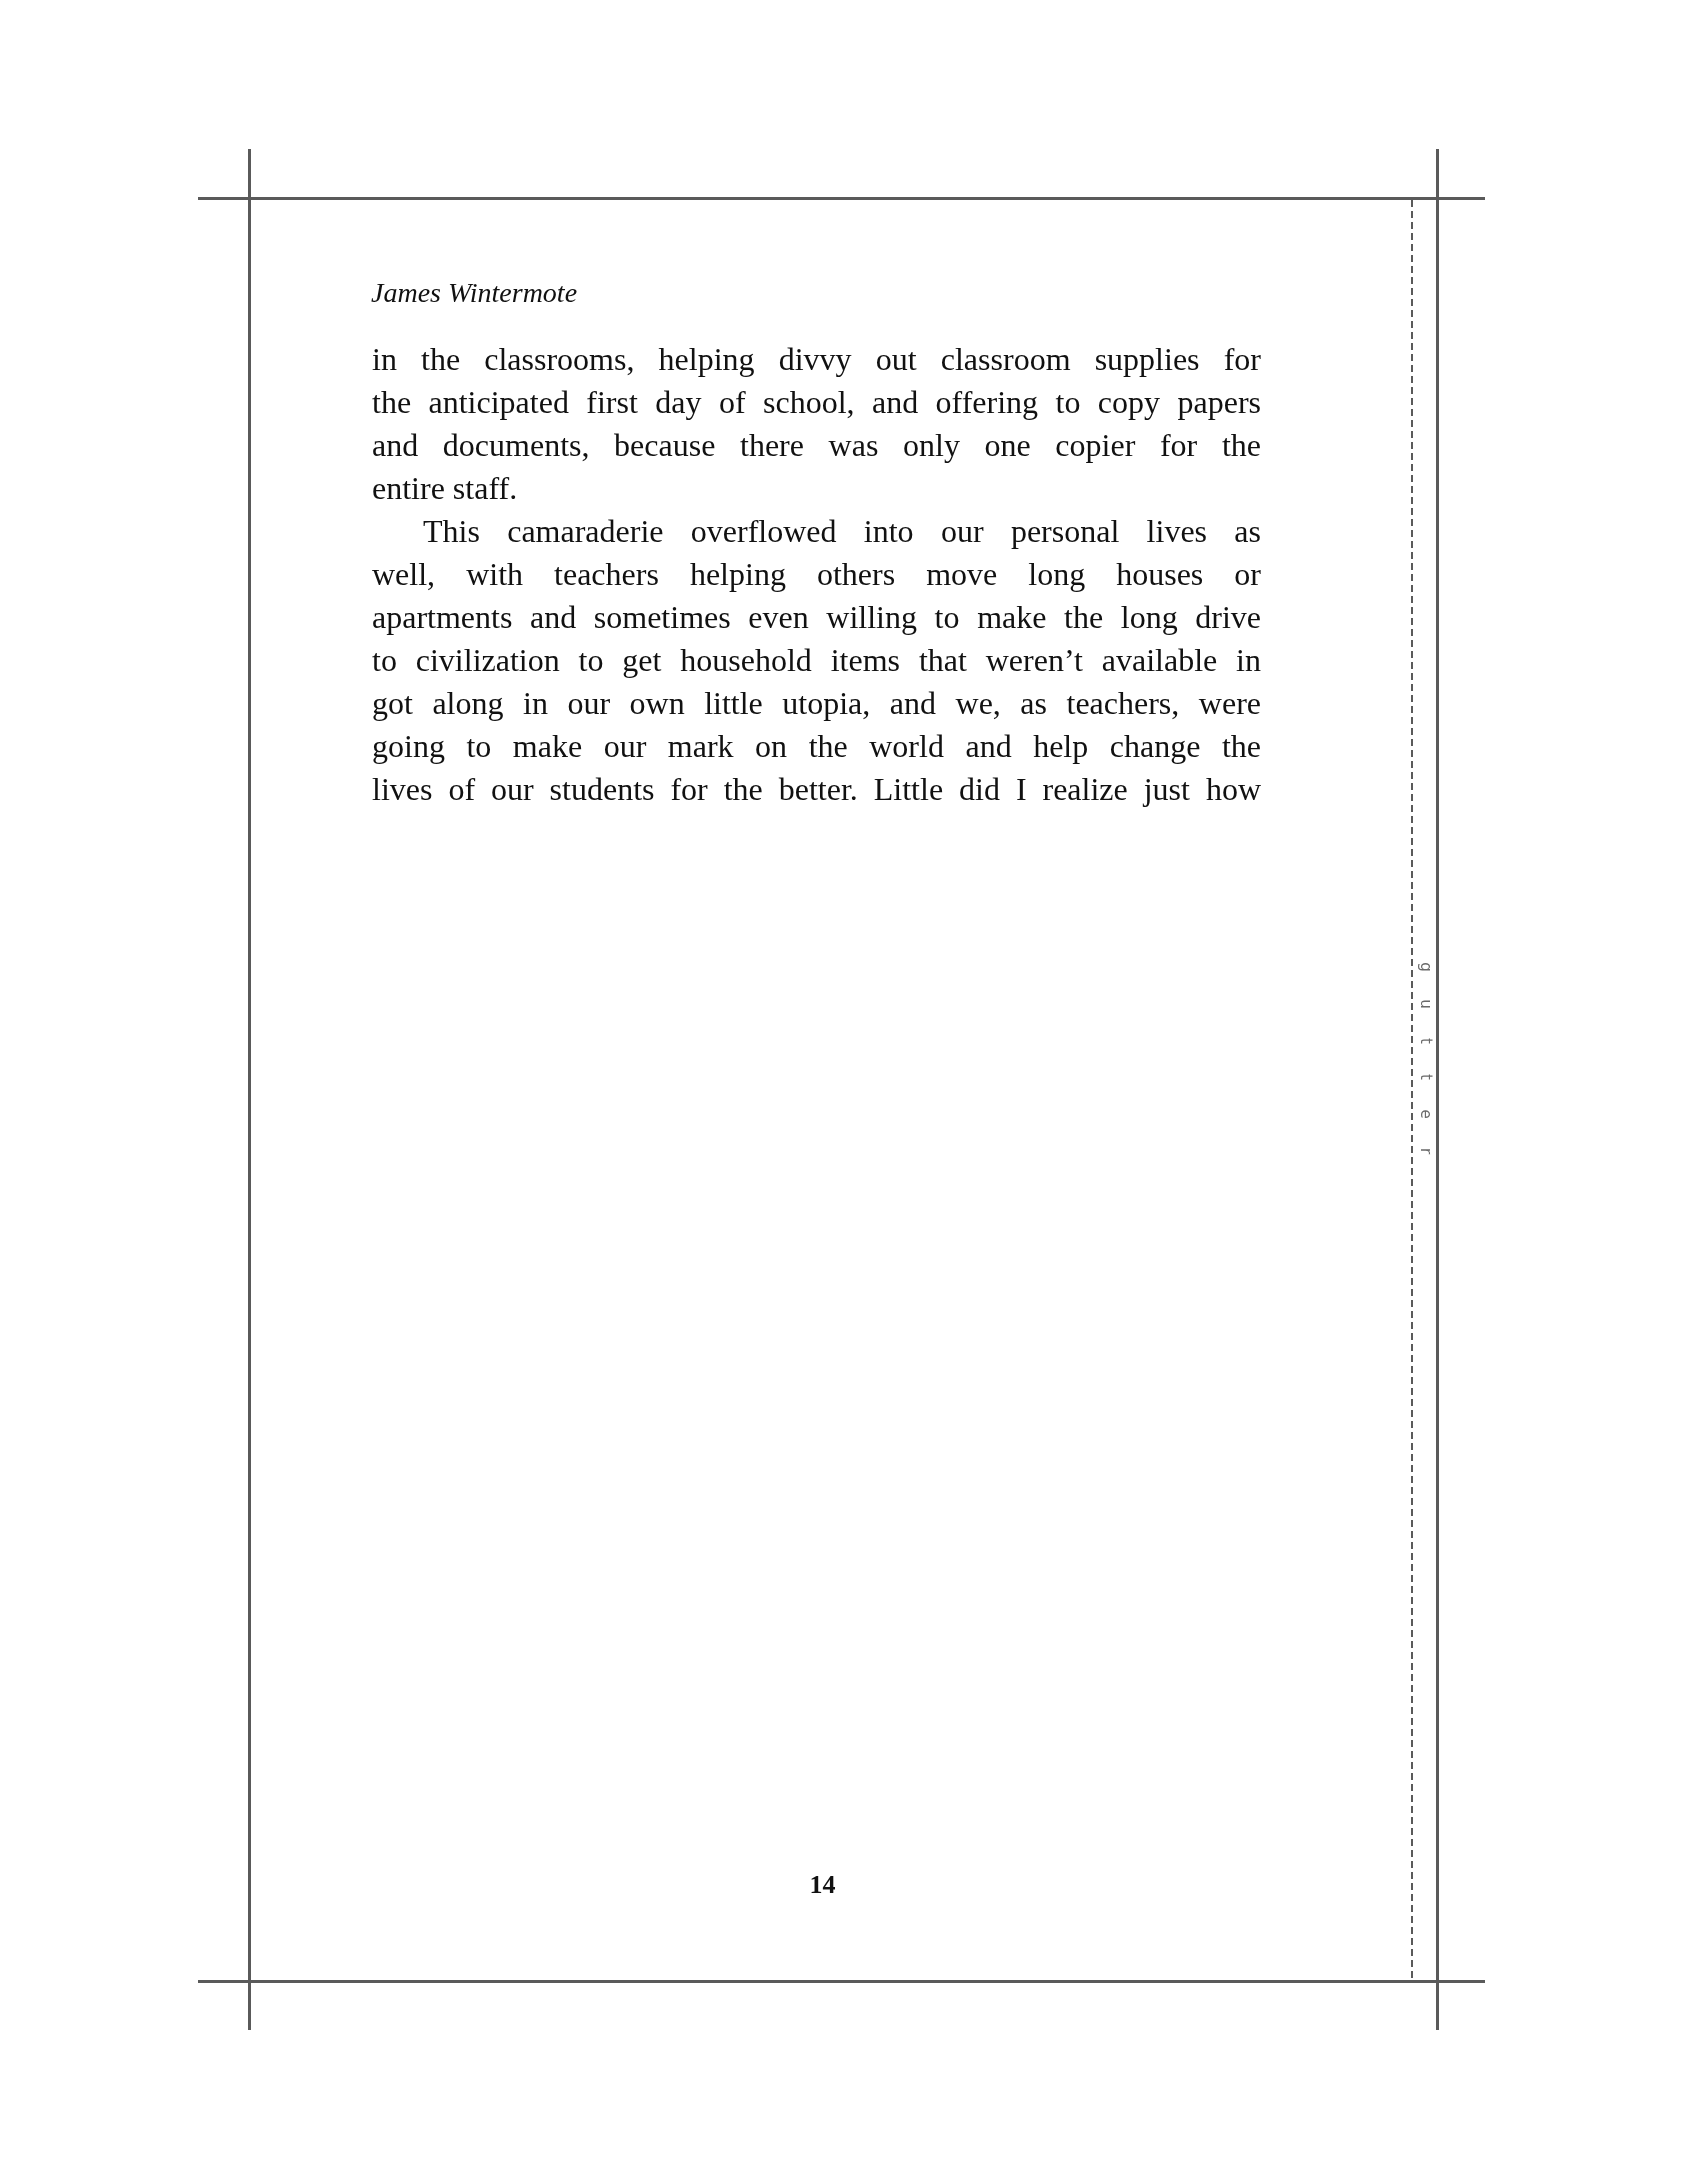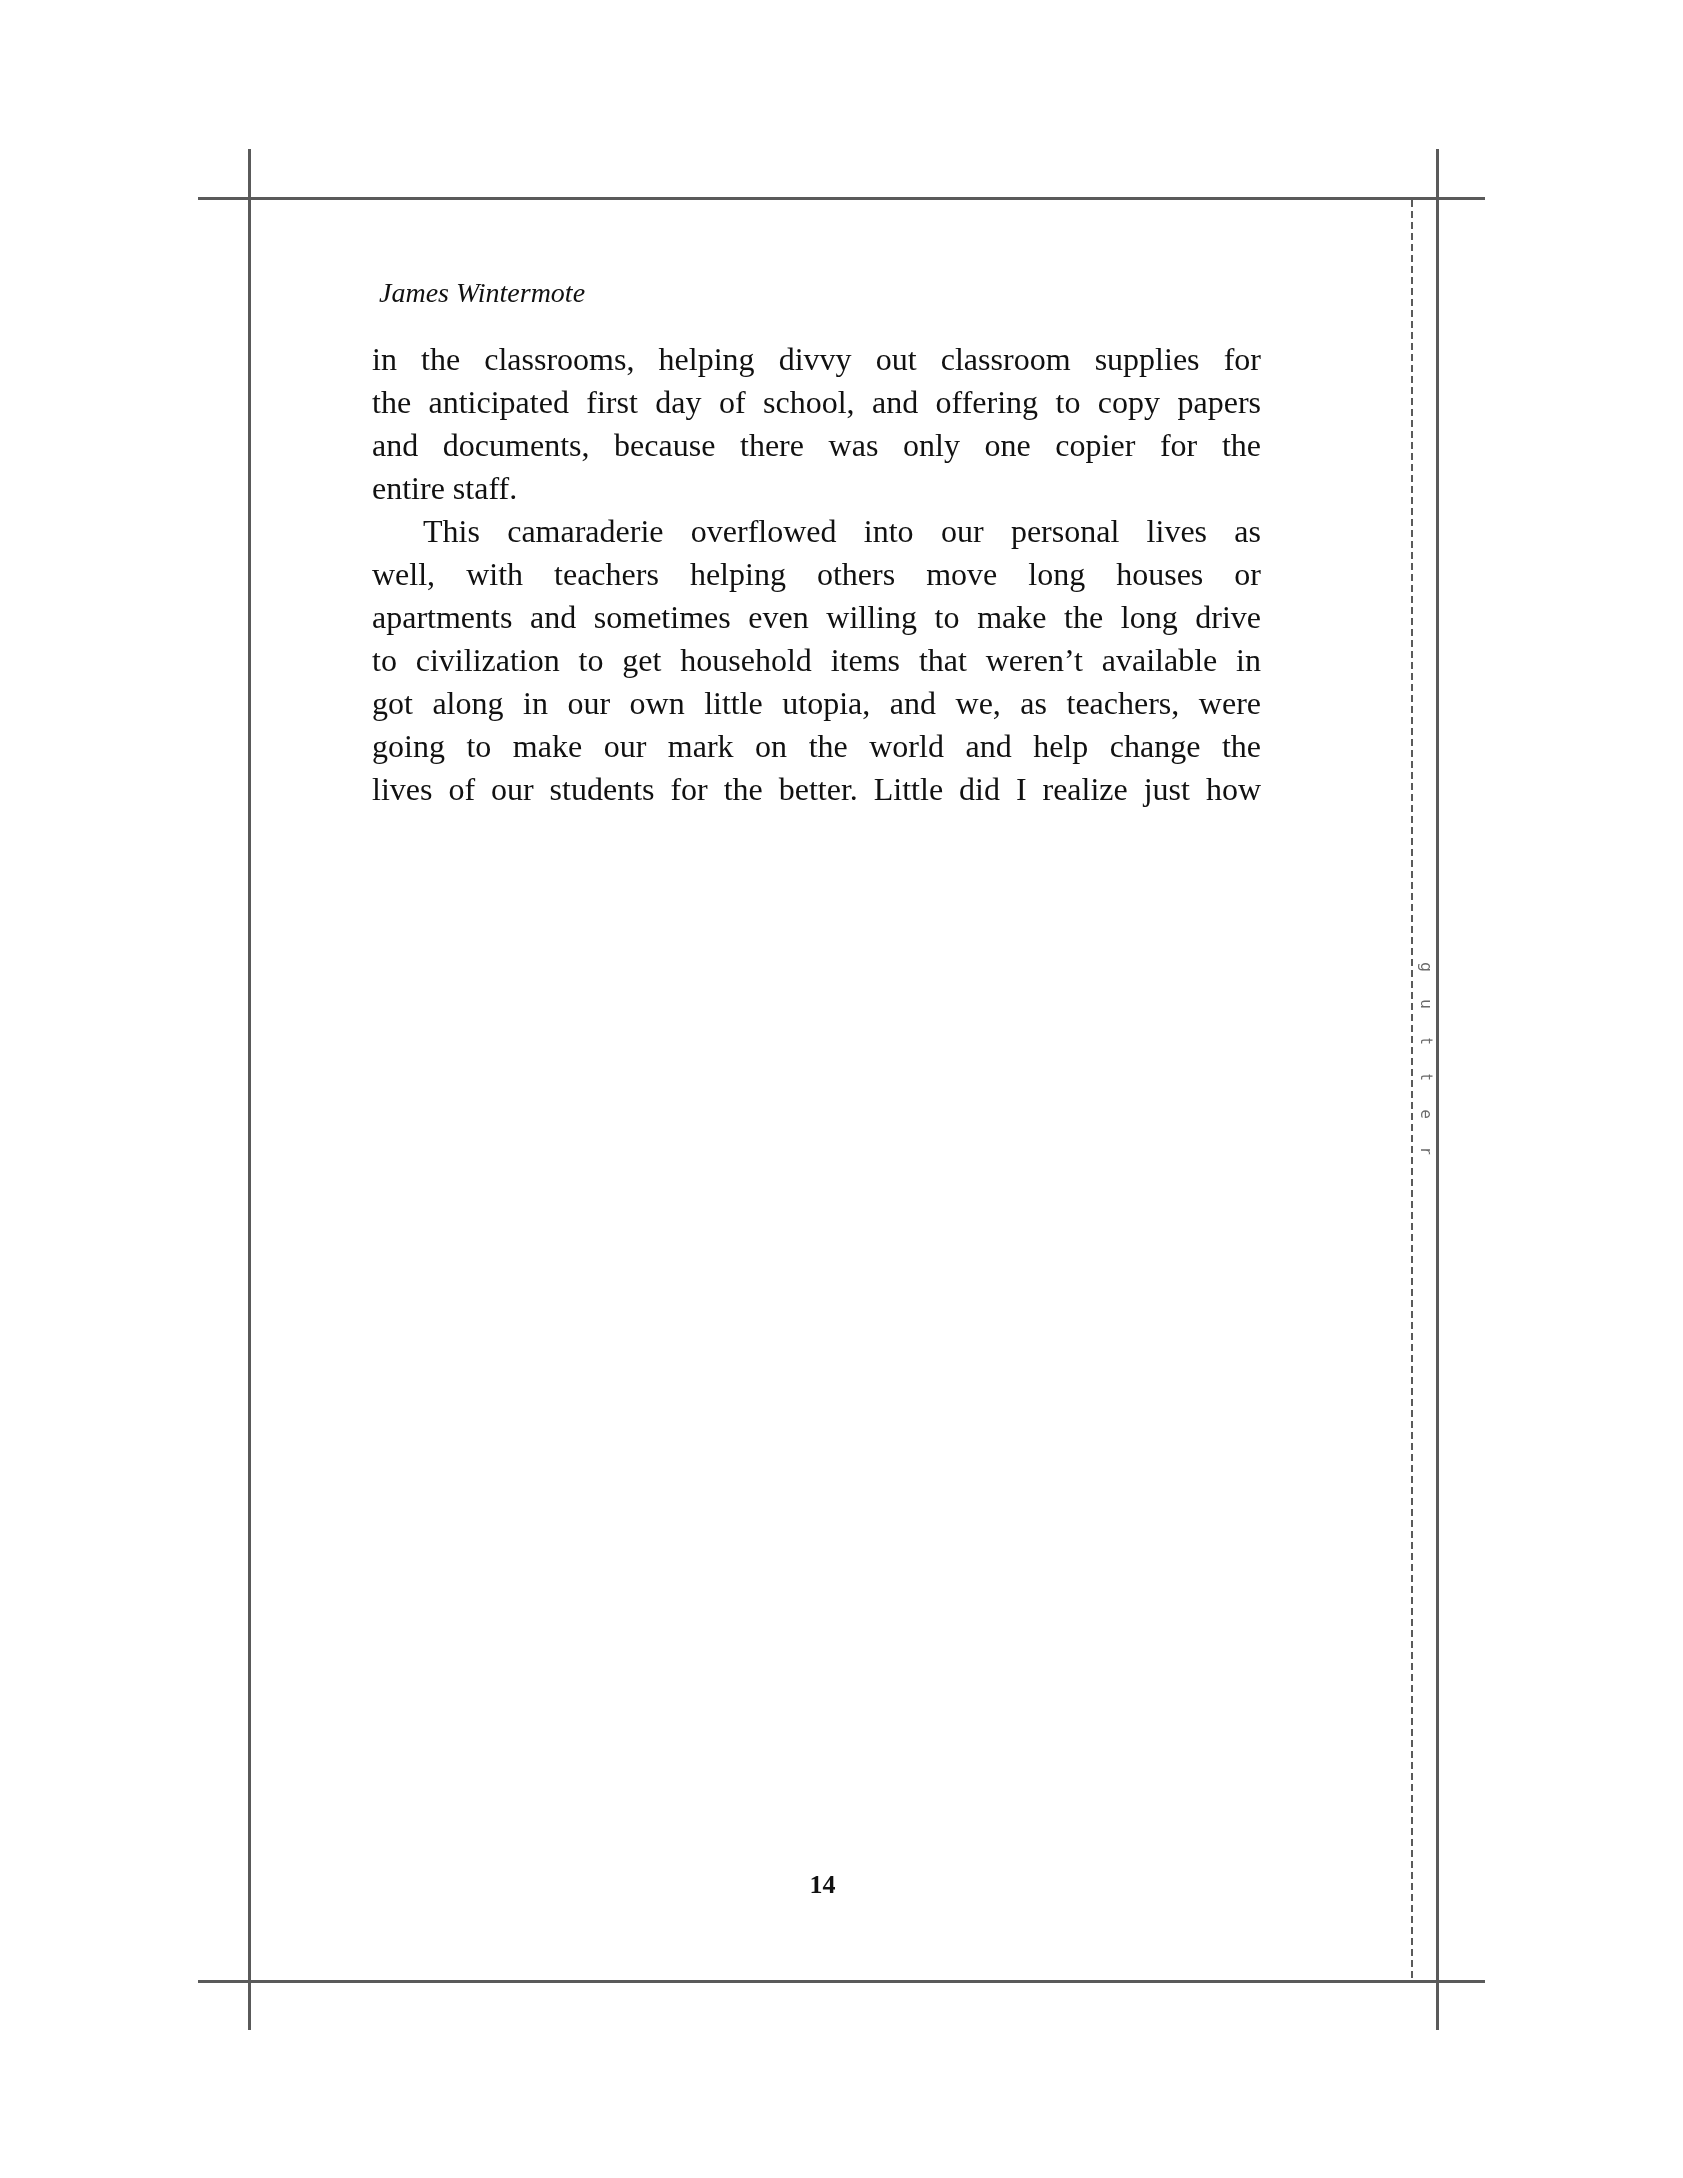--- a/index.html
+++ b/index.html
@@ -14,21 +14,20 @@
   .gutter-label {
     position: absolute; left: 1414px; top: 958px; width: 24px; height: 202px;
     display: flex; flex-direction: column; align-items: center; justify-content: space-between;
     font-family: "DejaVu Sans", sans-serif; font-size: 15px; color: #6a6a6a;
   }
   .gutter-label span { display: block; transform: rotate(90deg); line-height: 18px; }
   .running-head {
     position: absolute; left: 371px; top: 276px;
     font-family: "Liberation Serif", serif; font-style: italic; font-size: 28px; line-height: 34px; color: #111;
     white-space: nowrap;
-    margin-left: 8px;
   }
   .body-text {
     position: absolute; left: 372px; top: 338px; width: 889px;
     font-family: "Liberation Serif", serif; font-size: 32px; line-height: 43px; color: #111;
   }
   .line { display: block; white-space: nowrap; text-align: justify; text-align-last: justify; font-family: Liberation Serif, serif; }
   .line.last { text-align: right; text-align-last: left; }
   .line.indent { text-indent: 51px; }
   .page-number {
     position: absolute; left: 773px; top: 1870px; width: 99px; text-align: center;

